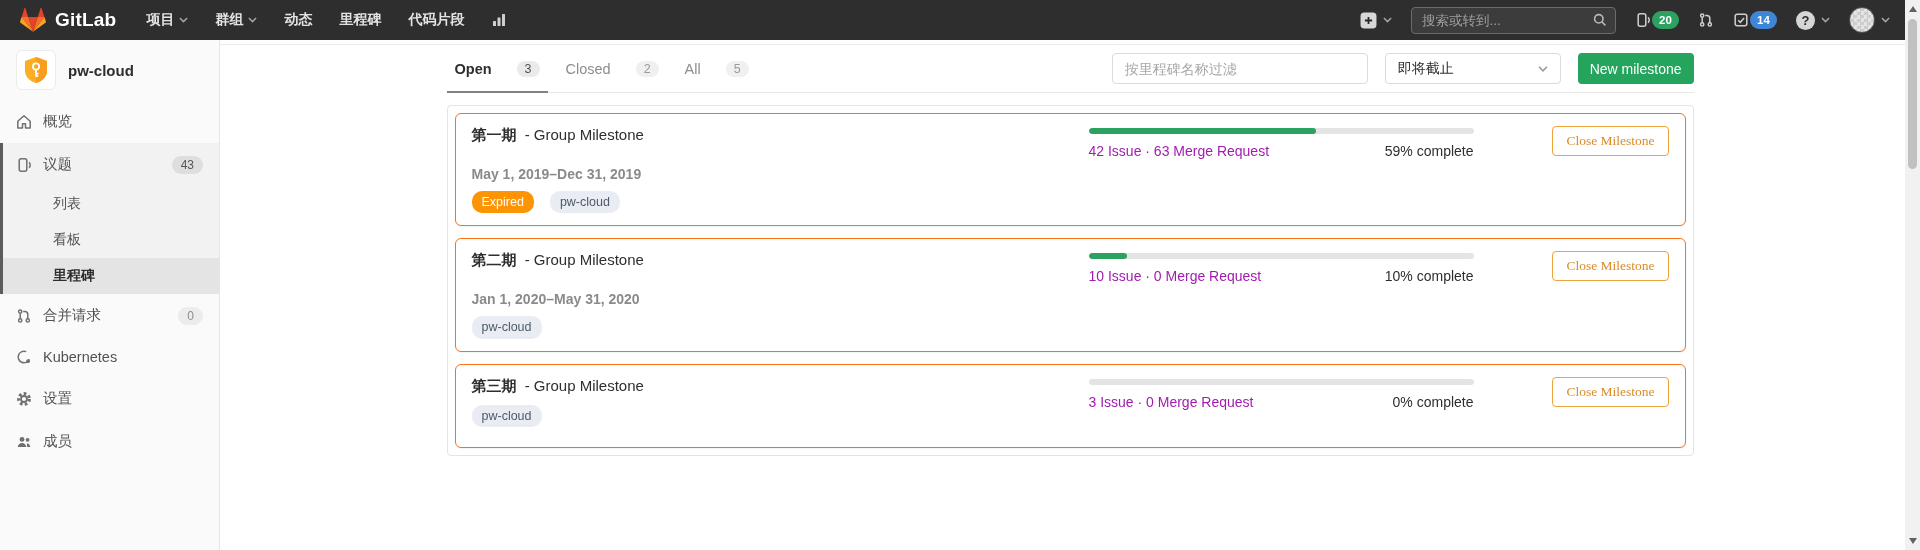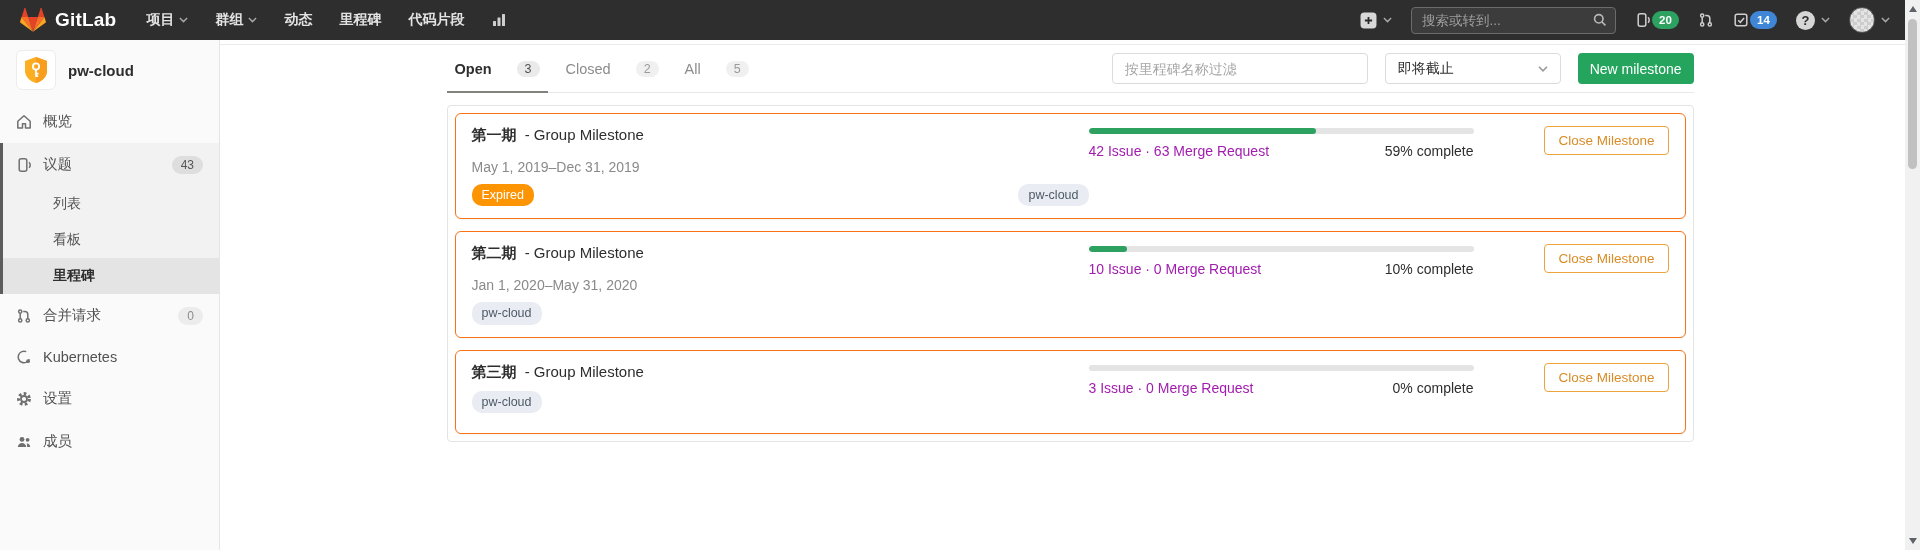--- a/index.html
+++ b/index.html
@@ -75,34 +75,34 @@
   .btn-new{height:31px;background:#24a45c;color:#fff;border:none;border-radius:4px;padding:0 12px;
     font-size:14px;cursor:pointer;font-family:inherit;}
 
   .panel{margin-top:12px;border:1px solid #e4e4e4;border-radius:4px;padding:7px;background:#fff;}
   .card{display:grid;grid-template-columns:1fr 385px 195px;padding:12px 16px;border:1px solid #f97316;
     border-radius:6px;box-shadow:0 1px 2px rgba(0,0,0,.05);margin-bottom:12px;background:#fff;min-height:84px;}
   .card:last-child{margin-bottom:0;}
   .m-title{font-size:15px;}
   .m-name{font-weight:700;cursor:pointer;}
   .m-suffix{margin-left:4px;}
-  .m-dates{margin-top:14px;font-size:14px;color:#8a8a8a;}
-  .m-badges{margin-top:9px;display:flex;gap:16px;justify-content:space-between;}
+  .m-dates{margin-top:21px;font-size:14px;color:#8a8a8a;font-weight:bold;}
+  .m-badges{margin-top:9px;display:flex;gap:16px;}
   .badge{border-radius:10px;padding:3px 10px;font-size:12.5px;line-height:1.3;}
   .badge-expired{background:#fc9403;color:#fff;}
   .badge-project{background:#e9edf3;color:#4e5a66;}
   .col-progress{padding-top:2px;}
   .pbar{height:6px;border-radius:3px;background:#e4e4e4;overflow:hidden;}
   .pfill{height:100%;background:#2da160;border-radius:3px;width:0;}
   .pmeta{display:flex;justify-content:space-between;margin-top:9px;font-size:14px;}
   .plinks{color:#a21caf;cursor:pointer;text-decoration:none;}
   .pcomplete{color:#2e2e2e;}
   .col-action{display:flex;justify-content:flex-end;align-items:flex-start;}
   .btn-close{background:#fff;border:1px solid #eda33b;color:#d98c27;border-radius:4px;
-    padding:6px 13px;font-size:13.5px;cursor:pointer;font-family:Liberation Sans, sans-serif;}
+    padding:6px 13px;font-size:13.5px;cursor:pointer;font-family:Liberation Serif, serif;}
 
   
   .scrollbar{position:fixed;top:0;right:0;width:15px;height:550px;background:#f1f1f1;z-index:10;
     display:flex;flex-direction:column;align-items:center;}
   .sb-up{margin-top:6px;width:0;height:0;border-left:4px solid transparent;border-right:4px solid transparent;
     border-bottom:6px solid #5f6368;}
   .sb-thumb{width:9px;height:150px;background:#c1c1c1;border-radius:5px;margin-top:7px;}
   .sb-down{position:absolute;bottom:6px;width:0;height:0;border-left:4px solid transparent;
     border-right:4px solid transparent;border-top:6px solid #5f6368;}
 </style>

